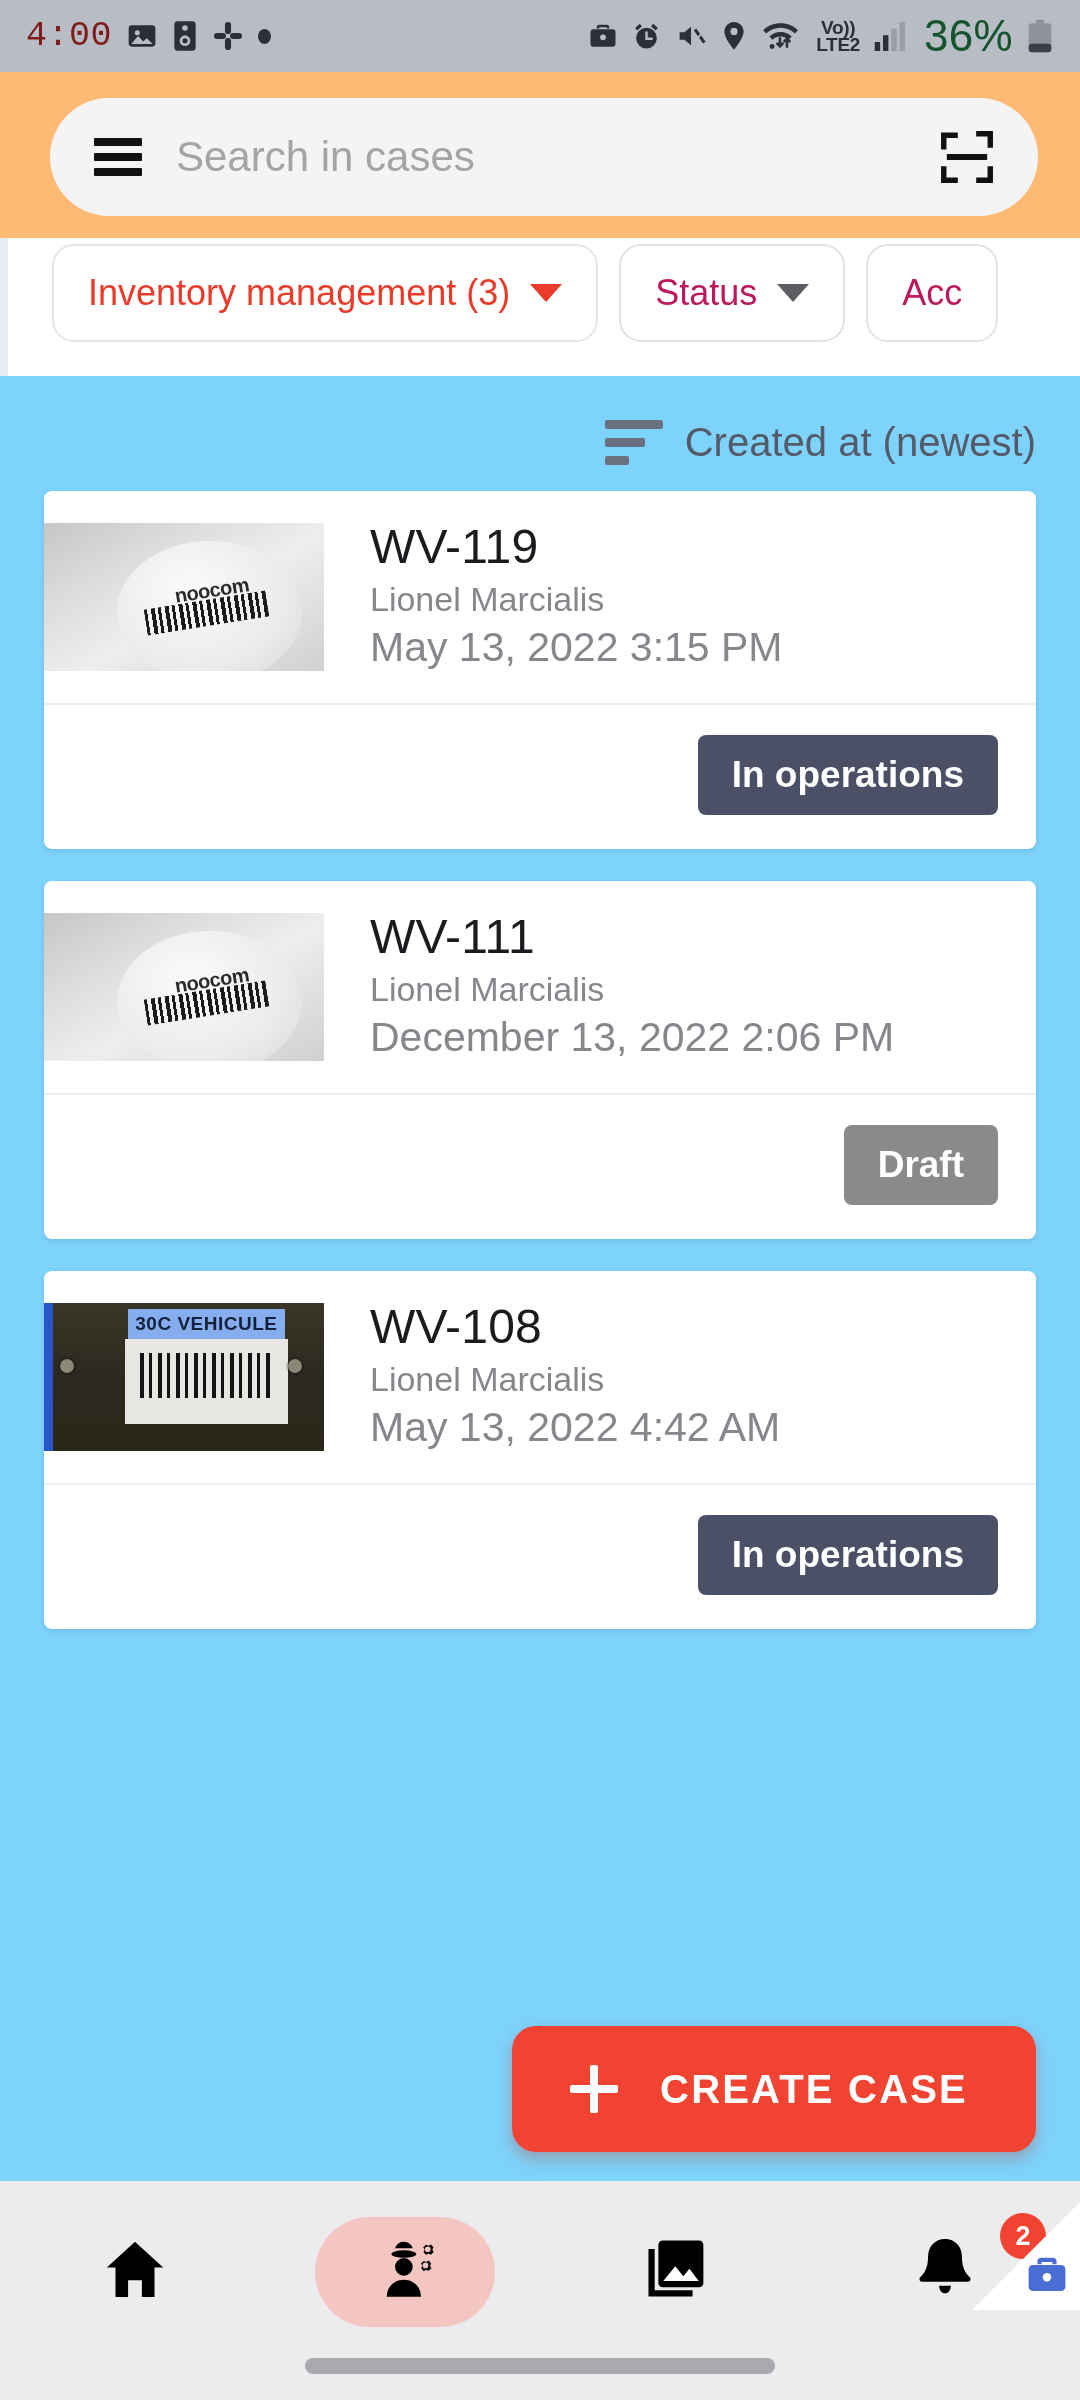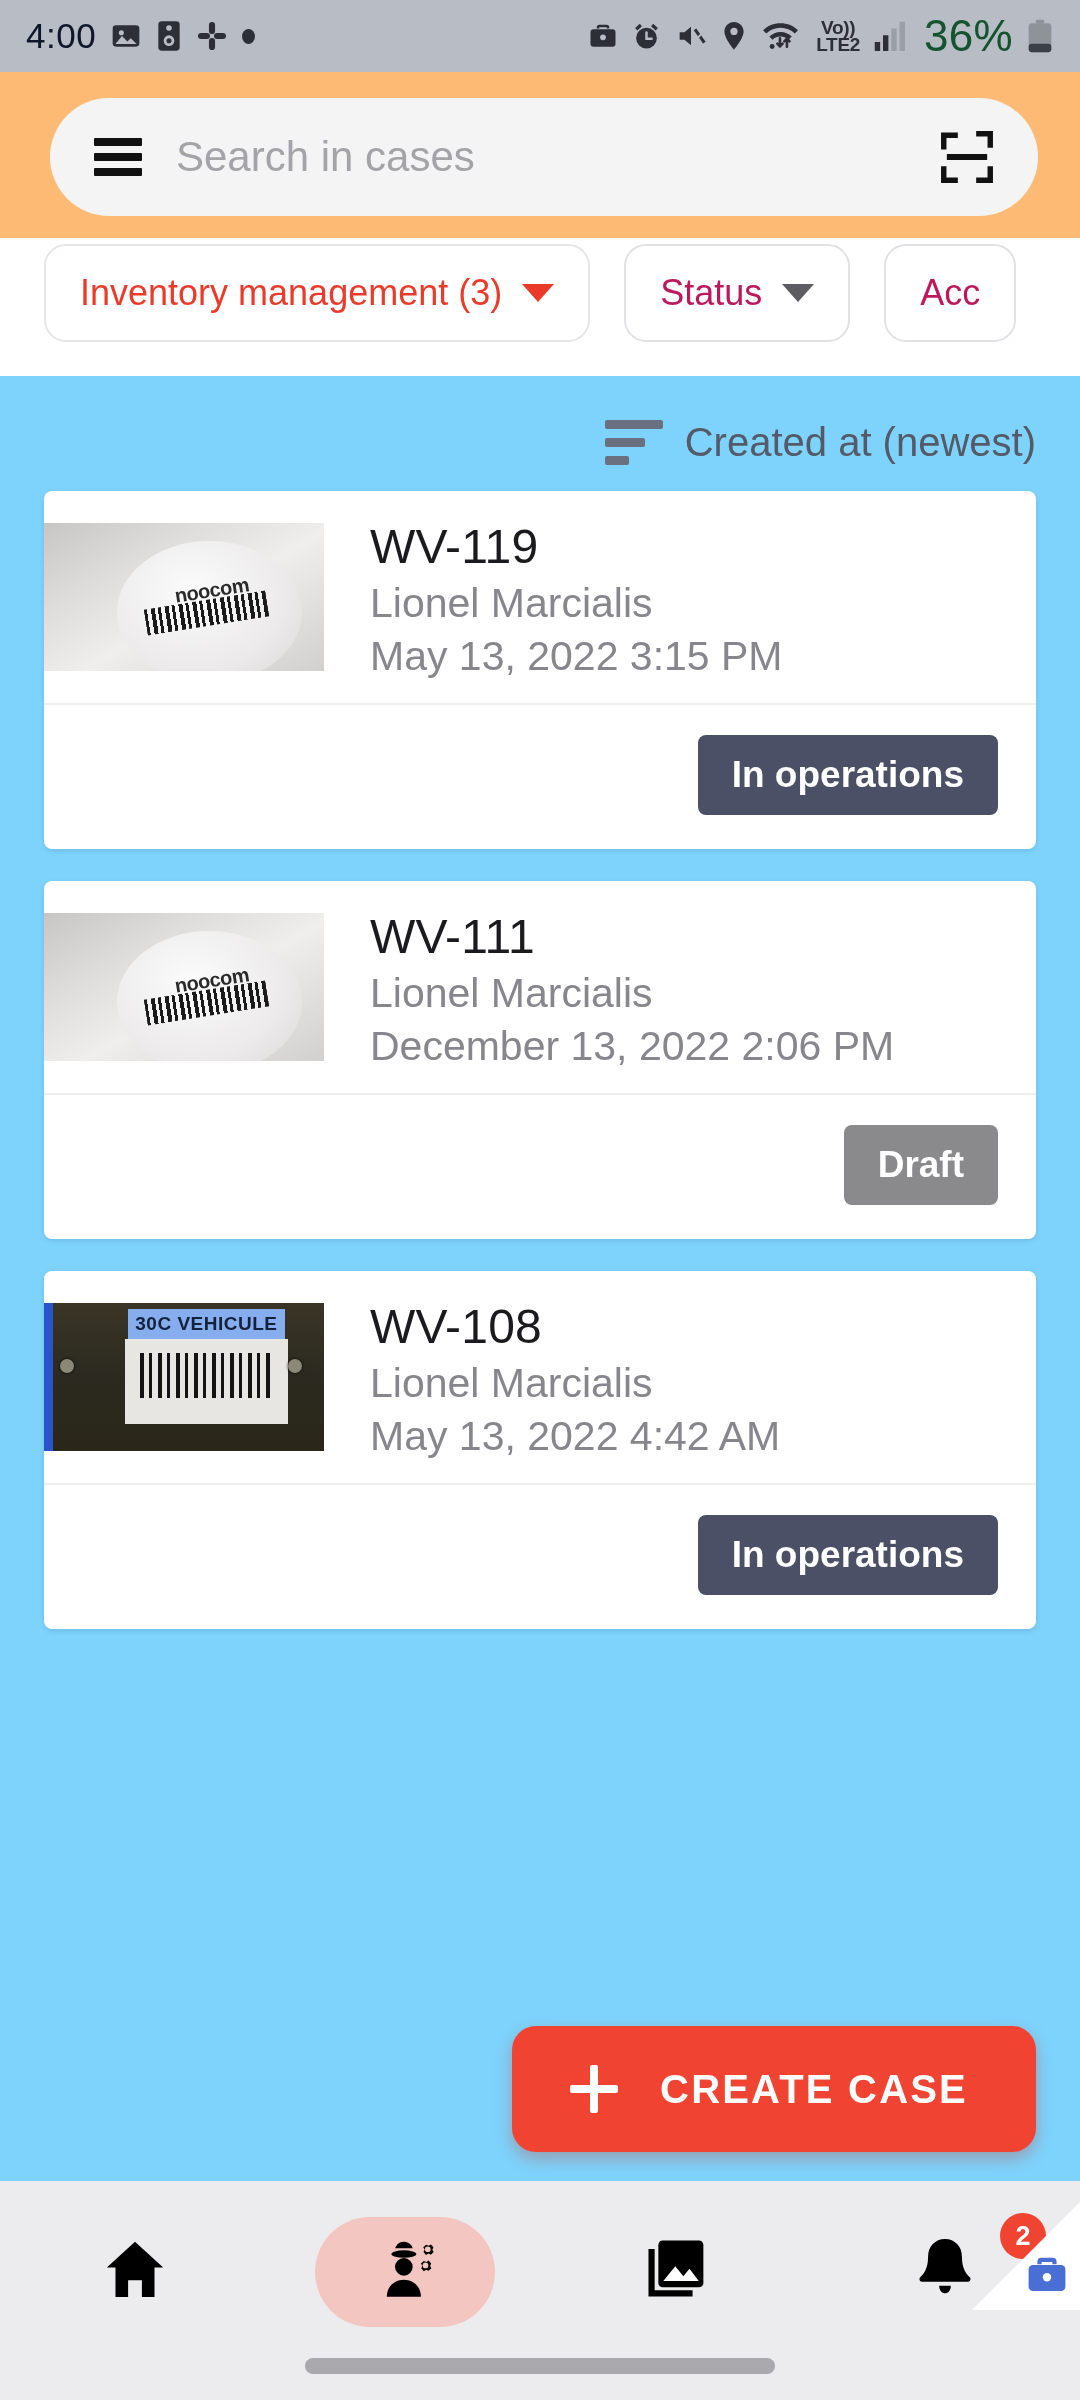--- a/index.html
+++ b/index.html
@@ -13,21 +13,21 @@
 
   
   .statusbar{
     height:72px; width:100%;
     background:#b8bcc4;
     display:flex; align-items:center;
     padding:0 26px;
     color:#2c2f36;
   }
   .sb-left{display:flex;align-items:center;gap:14px;}
-  .sb-time{font-size:35px;font-weight:400;letter-spacing:0.5px;color:#0f172a;}
+  .sb-time{font-size:35px;font-weight:400;letter-spacing:0.5px;color:#7f1d1d;font-family:Liberation Mono, monospace;}
   .sb-right{margin-left:auto;display:flex;align-items:center;gap:13px;}
   .sb-ico{display:flex;align-items:center;}
   .sb-batt{font-size:44px;font-weight:400;color:#14532d;letter-spacing:0.3px;}
   .dot-ind{width:13px;height:15px;border-radius:50%;background:#2c2f36;}
   .volte{display:flex;flex-direction:column;align-items:center;line-height:0.92;
          font-size:19px;font-weight:700;color:#2c2f36;letter-spacing:-0.3px;}
 
   
   .header{
     background:#fdba74;
@@ -47,24 +47,25 @@
     flex:1;border:none;outline:none;background:transparent;
     font-family:"Liberation Sans", sans-serif;
     font-size:42px;color:#9a9a9e;
   }
   .search-input::placeholder{color:#a4a4a8;}
   .scan-ico{width:62px;height:62px;flex:none;cursor:pointer;}
 
   
   .chips{
     background:#ffffff;
-    display:flex;align-items:center;gap:34px;
+    display:flex;align-items:center;gap:21px;
     padding:6px 0 34px 44px;
     overflow:hidden;
     white-space:nowrap;
+    margin-left:8px;
   }
   .chip{
     height:98px;
     border:2px solid #e2e2e6;
     border-radius:22px;
     background:#fff;
     display:flex;align-items:center;gap:20px;
     padding:0 34px;
     font-size:36px;color:#be185d;
     flex:none;cursor:pointer;
@@ -101,21 +102,21 @@
   }
   .card-top{display:flex;padding:14px 0 14px 0;}
   .thumb{
     width:280px;height:148px;flex:none;
     margin:18px 0 18px 0;
     background-size:cover;background-position:center;
     position:relative;overflow:hidden;
   }
   .card-info{padding:14px 0 0 46px;display:flex;flex-direction:column;gap:2px;}
   .c-title{font-size:48px;color:#1b1b1f;letter-spacing:0.2px;line-height:1.18;}
-  .c-sub{font-size:41px;color:#86868c;line-height:1.26;}
+  .c-sub{font-size:34px;color:#86868c;line-height:1.26;}
   .c-date{font-size:41px;color:#86868c;line-height:1.26;}
   .card-divider{height:2px;background:#eeeef1;margin:0;}
   .card-foot{display:flex;justify-content:flex-end;align-items:flex-start;
              padding:30px 38px 34px 0;}
   .badge{
     display:inline-flex;align-items:center;justify-content:center;
     height:80px;padding:0 34px;border-radius:8px;
     color:#fff;font-size:37px;font-weight:700;
   }
 

